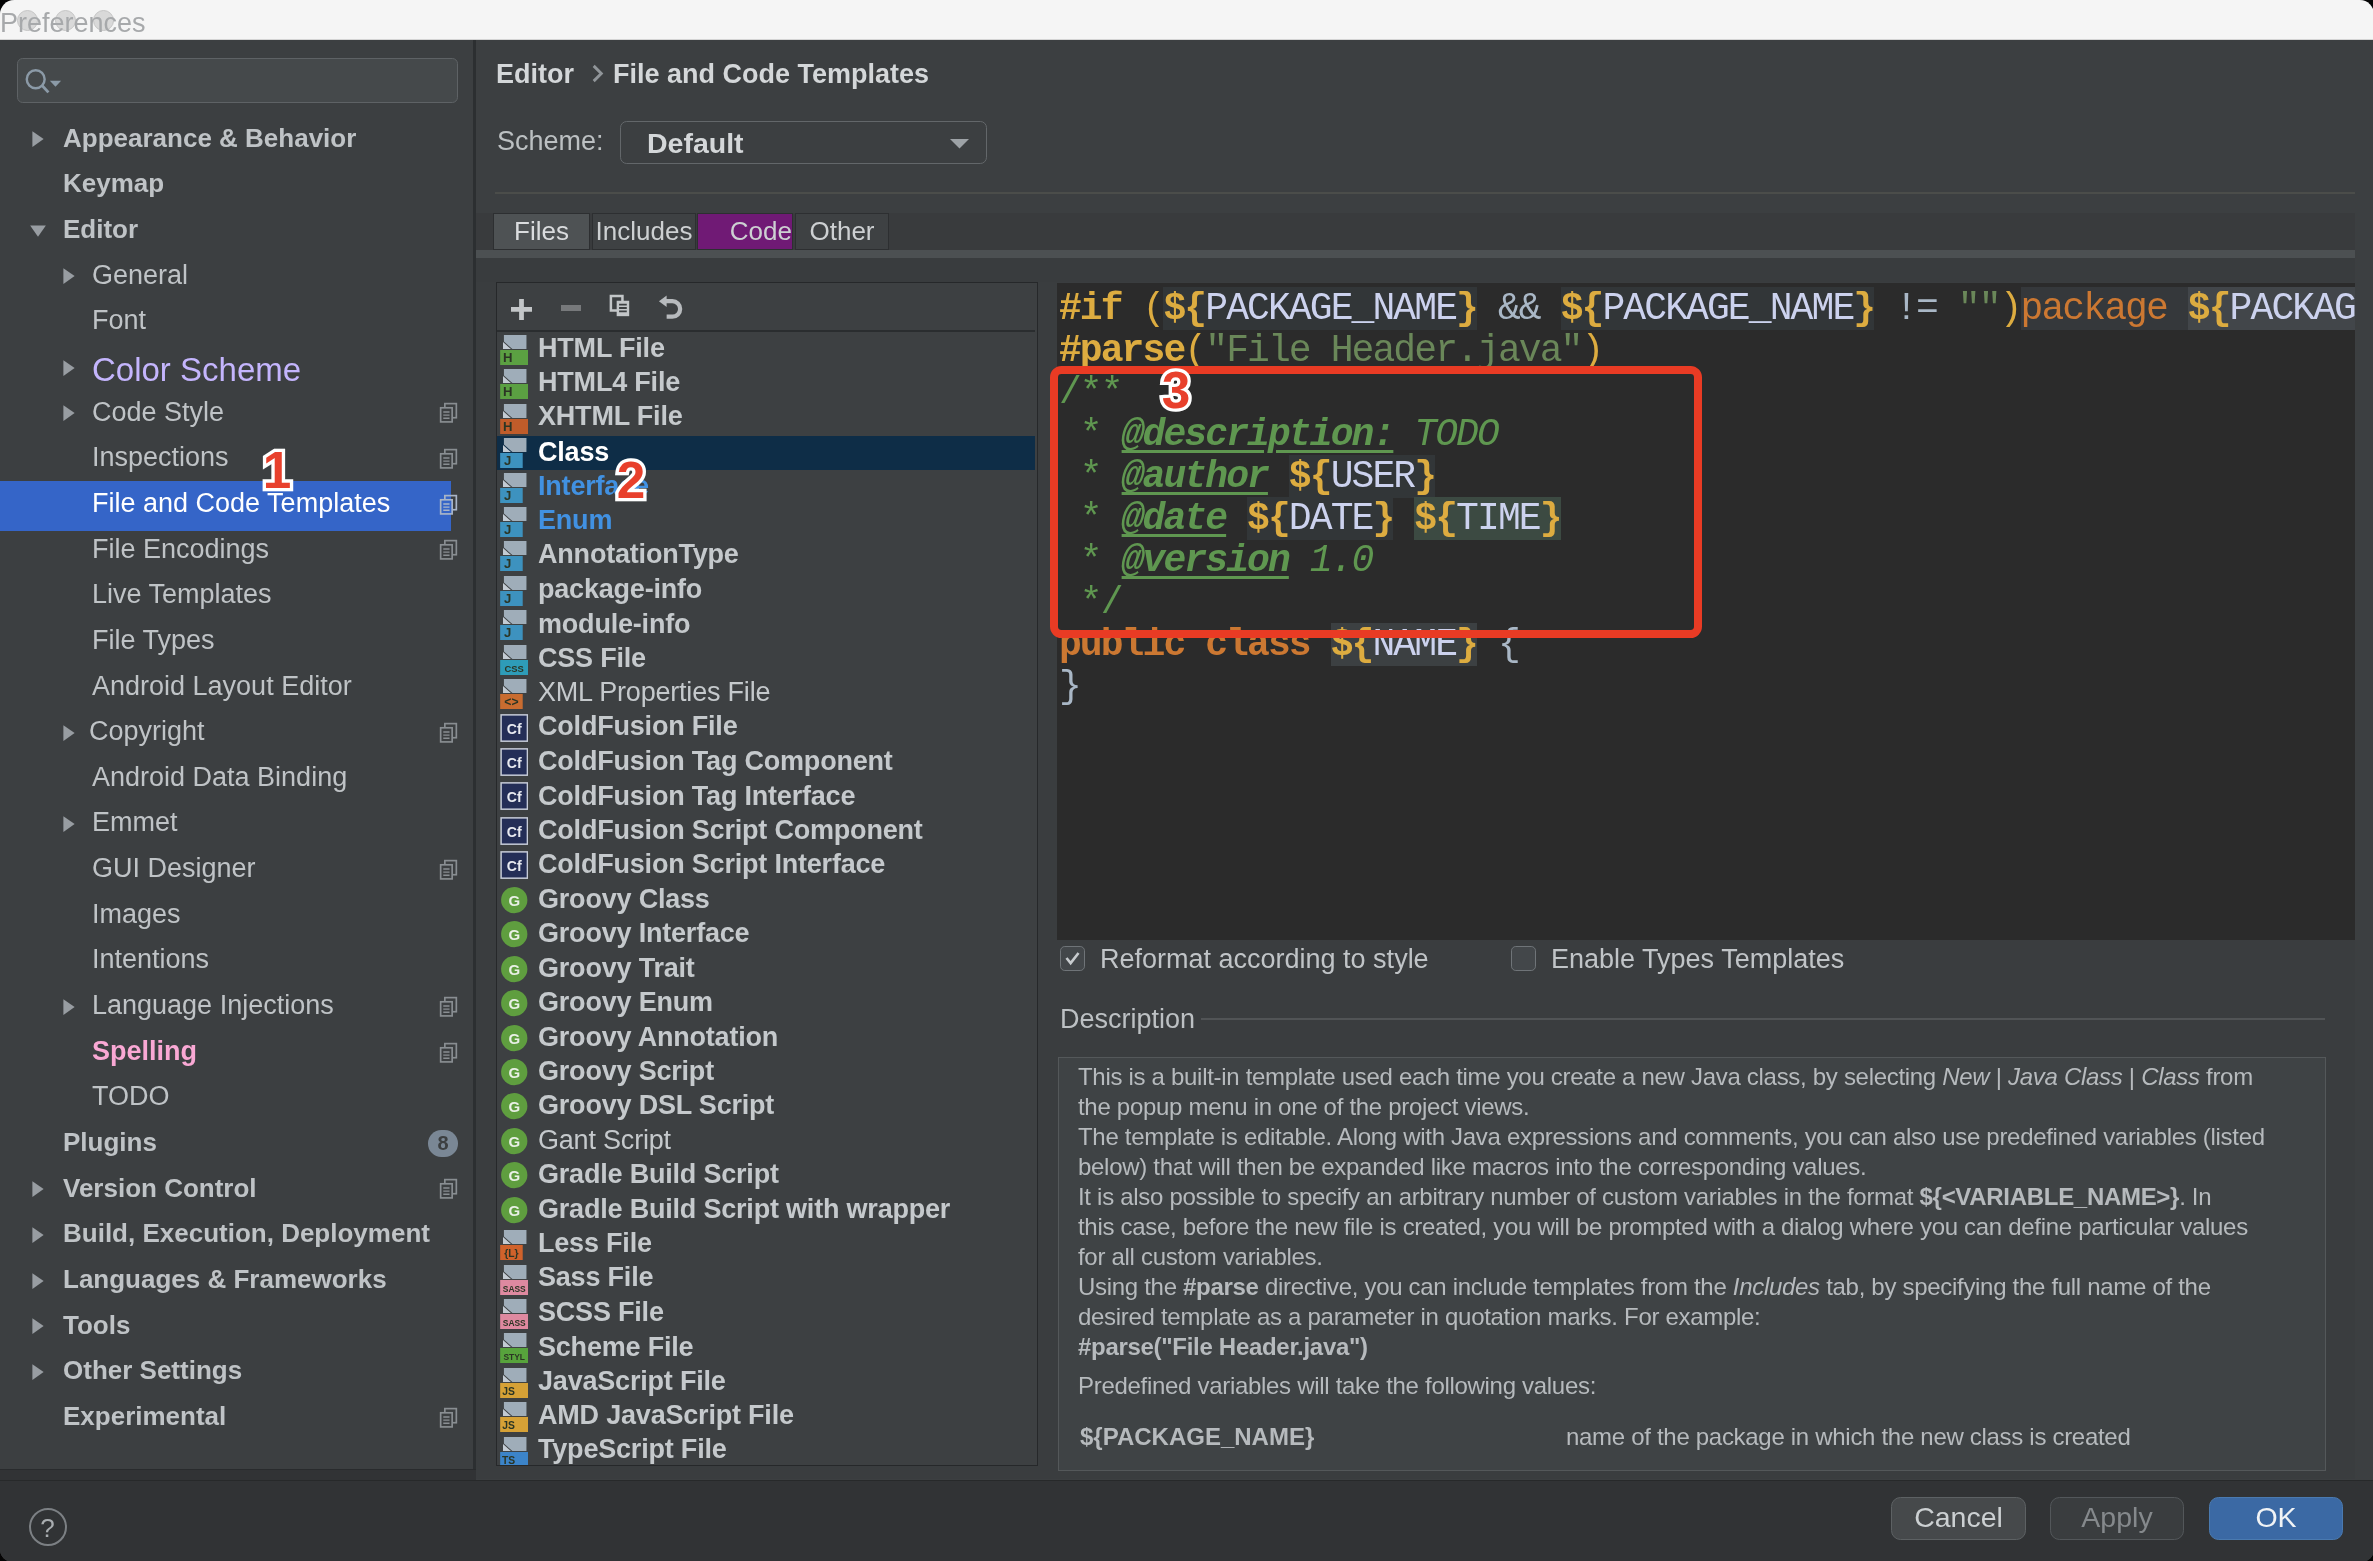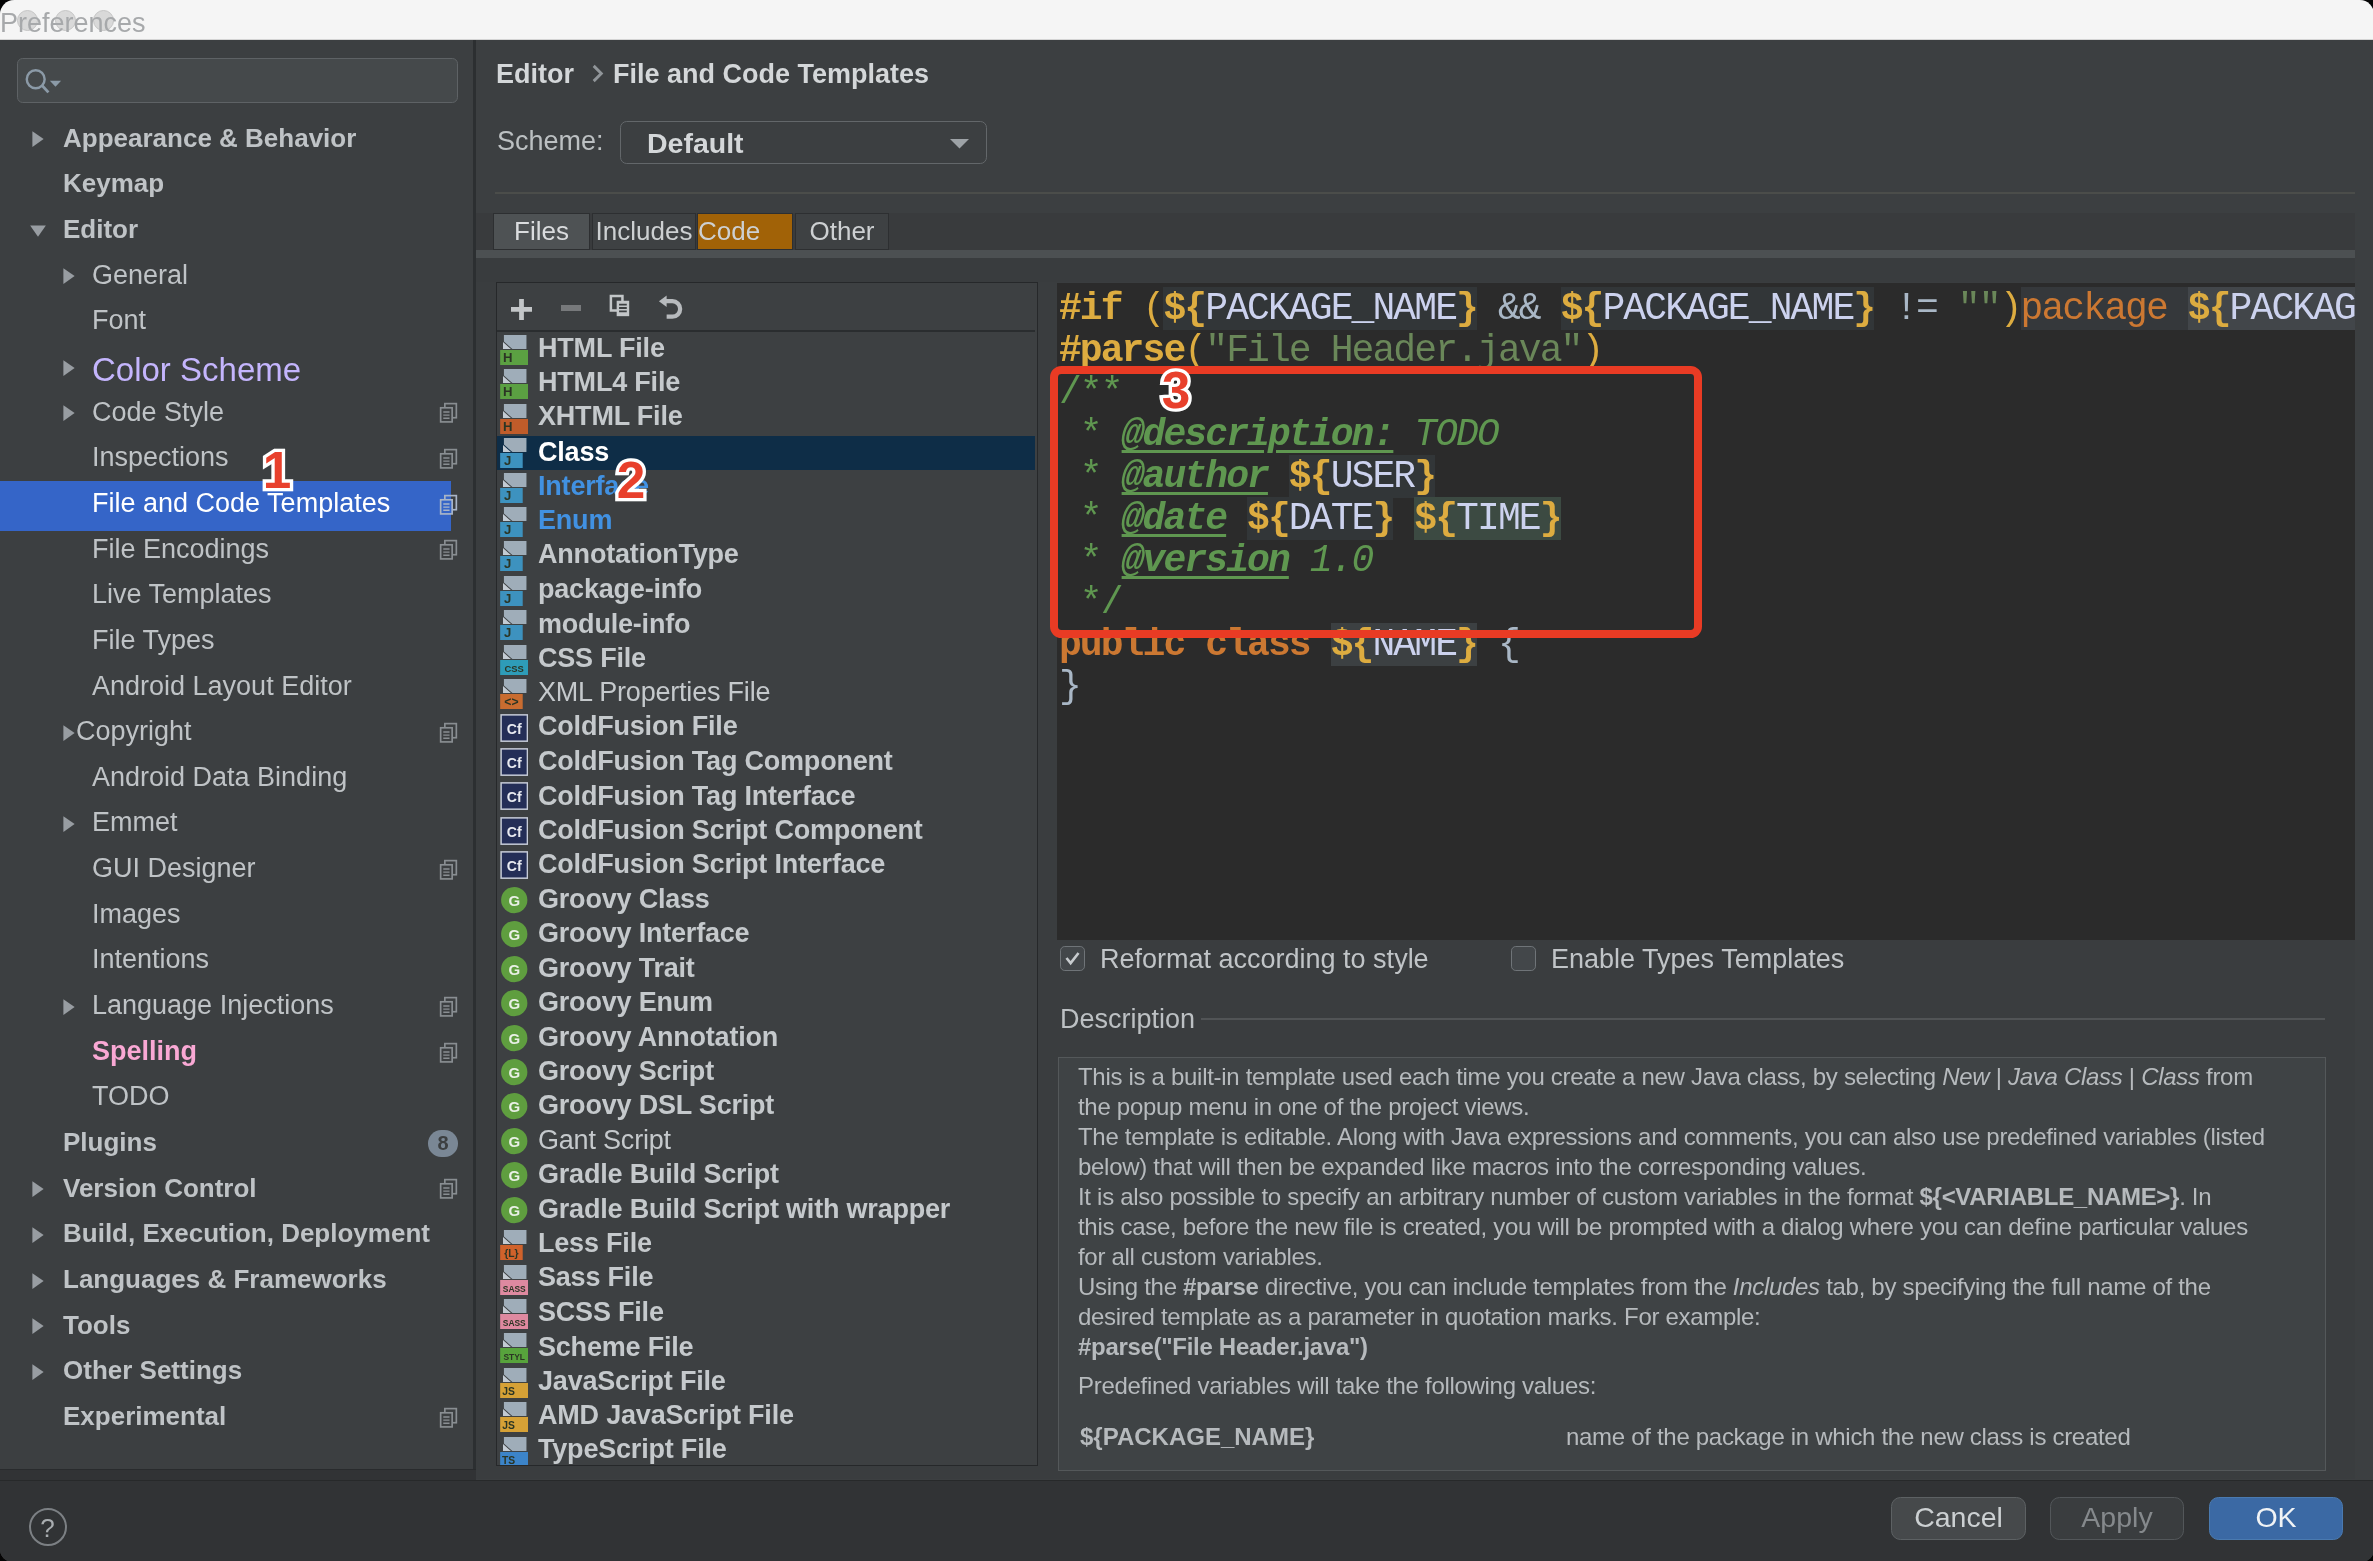--- a/index.html
+++ b/index.html
@@ -68,21 +68,21 @@
       <rect x="7.5" y="2.5" width="11" height="13.5"></rect>
       <rect x="3.5" y="6.5" width="11" height="13.5" fill="#3c3f41"></rect>
       <path d="M6 10.5h6M6 13.5h6M6 16.5h6" stroke-width="1.3"></path>
     </svg>
 <div class="row" style="left:92px;top:579px;font-size:27px;font-weight:500;color:#bfc3c6">Live Templates</div>
 <div class="row" style="left:92px;top:625px;font-size:27px;font-weight:500;color:#bfc3c6">File Types</div>
 <div class="row" style="left:92px;top:671px;font-size:27px;font-weight:500;color:#bfc3c6">Android Layout Editor</div>
 <svg style="position:absolute;left:60px;top:724px" width="18" height="18" viewBox="0 0 16 16">
       <polygon points="3,1 13,8 3,15" fill="#989da2"></polygon>
     </svg>
-<div class="row" style="left:76px;top:716px;font-size:27px;font-weight:500;color:#bfc3c6">Copyright</div>
+<div class="row" style="left:89px;top:716px;font-size:27px;font-weight:500;color:#bfc3c6">Copyright</div>
 <svg style="position:absolute;left:437px;top:721px" width="23" height="23" viewBox="0 0 22 22" fill="none" stroke="#898e92" stroke-width="1.6">
       <rect x="7.5" y="2.5" width="11" height="13.5"></rect>
       <rect x="3.5" y="6.5" width="11" height="13.5" fill="#3c3f41"></rect>
       <path d="M6 10.5h6M6 13.5h6M6 16.5h6" stroke-width="1.3"></path>
     </svg>
 <div class="row" style="left:92px;top:762px;font-size:27px;font-weight:500;color:#bfc3c6">Android Data Binding</div>
 <svg style="position:absolute;left:60px;top:815px" width="18" height="18" viewBox="0 0 16 16">
       <polygon points="3,1 13,8 3,15" fill="#989da2"></polygon>
     </svg>
 <div class="row" style="left:92px;top:807px;font-size:27px;font-weight:500;color:#bfc3c6">Emmet</div>
@@ -156,21 +156,21 @@
 <div class="abs" style="left:620px;top:121px;width:367px;height:43px;border:1.9px solid #63676a;border-radius:6.7px"></div>
 <div class="row" style="left:647px;top:127px;font-size:28.5px;font-weight:bold;color:#d4d7d9">Default</div>
 <svg class="abs" style="left:948px;top:137px" width="23" height="13.3" viewBox="0 0 24 14">
       <polygon points="2,2 22,2 12,12" fill="#9da2a6"></polygon>
     </svg>
 <div class="abs" style="left:495px;top:192px;width:1860px;height:1.9px;background:#4b4d4a"></div>
 
 <div class="abs" style="left:476px;top:213px;width:1879px;height:37px;background:#393b3d"></div>
 <div class="abs" style="left:493px;top:213px;width:97px;height:37px;background:#4e5254;border:1px solid #2d2f31;color:#dadcde;font-size:26px;text-align:center;line-height:35px">Files</div>
 <div class="abs" style="left:592px;top:213px;width:104px;height:37px;background:#3e4143;border:1px solid #2d2f31;color:#cdd0d2;font-size:26px;text-align:center;line-height:35px">Includes</div>
-<div class="abs" style="left:697px;top:213px;width:96px;height:37px;background:#a16207;border:1px solid #2d2f31;color:#cdd0d2;font-size:26px;text-align:left;line-height:35px">Code</div>
+<div class="abs" style="left:697px;top:213px;width:96px;height:37px;background:#701a75;border:1px solid #2d2f31;color:#cdd0d2;font-size:26px;text-align:right;line-height:35px">Code</div>
 <div class="abs" style="left:795px;top:213px;width:94px;height:37px;background:#3e4143;border:1px solid #2d2f31;color:#cdd0d2;font-size:26px;text-align:center;line-height:35px">Other</div>
 <div class="abs" style="left:476px;top:250px;width:1879px;height:7.6px;background:#4c5052"></div>
 <div class="abs" style="left:476px;top:258px;width:1879px;height:25px;background:#393c3e"></div>
 <div class="abs" style="left:476px;top:282px;width:1879px;height:1197px;background:#3a3d3f"></div>
 <div class="abs" style="left:496px;top:282px;width:542px;height:1184px;background:#3d4042;border:1.9px solid #26282a"></div>
 <div class="abs" style="left:497px;top:330px;width:538px;height:1.9px;background:#2a2d2f"></div>
 <svg class="abs" style="left:511px;top:296px" width="21" height="25" viewBox="0 0 22 26">
       <path d="M8.5 3h5v8.5H22v5h-8.5V25h-5v-8.5H0v-5h8.5z" fill="#c3c6c8"></path>
     </svg>
 <div class="abs" style="left:561px;top:305px;width:20px;height:5.7px;background:#77797b"></div>

